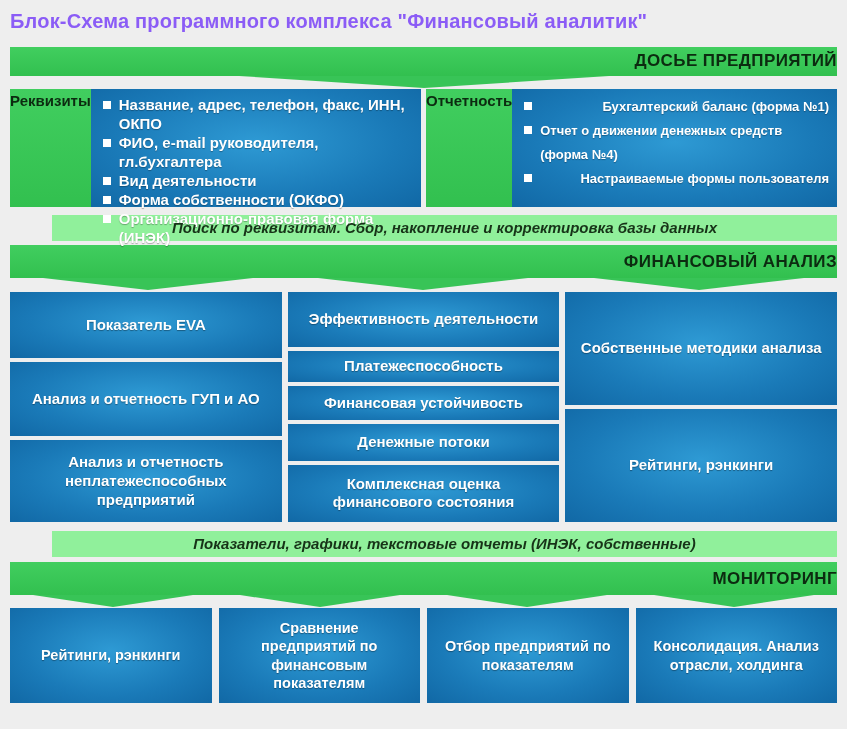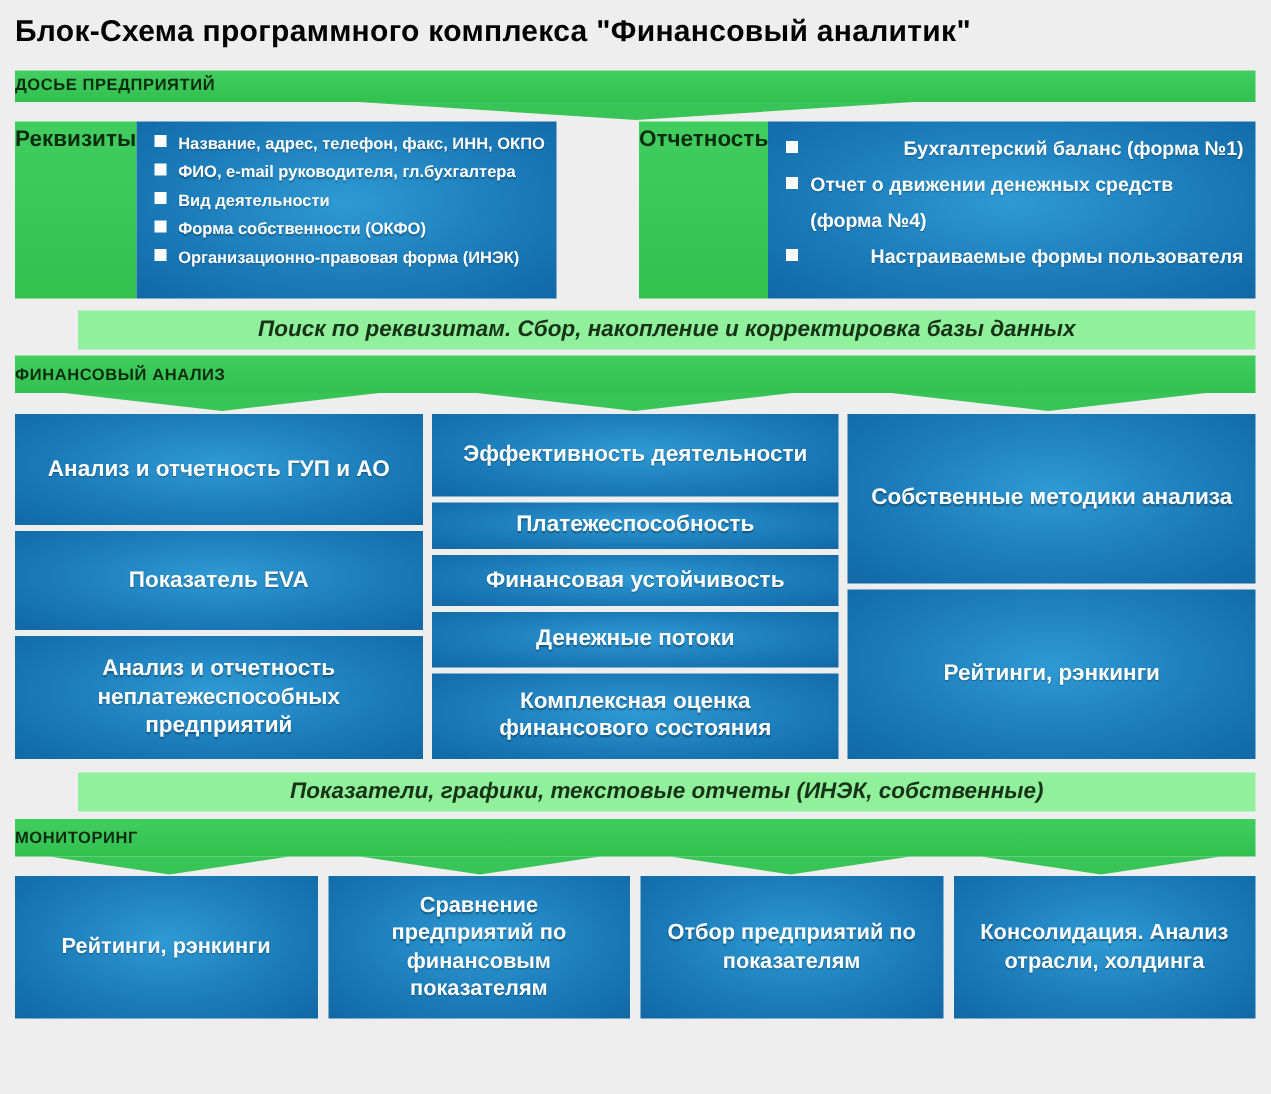--- a/index.html
+++ b/index.html
@@ -4,27 +4,27 @@
 <style>
   html,body{margin:0;padding:0;}
   body{
     width:847px;height:729px;
     background:#eeeeee;
     font-family:"Liberation Sans","DejaVu Sans",sans-serif;
     overflow:hidden;
   }
   .wrap{padding:8px 10px 0 10px;width:827px;}
   .title{
-    color:#000000;font-size:20px;font-weight:bold;
+    color:#8b5cf6;font-size:20px;font-weight:bold;
     margin:2px 0 14px 0;letter-spacing:0.2px;
   }
   .bar{
     background:linear-gradient(180deg,#41ce5f 0%,#32c04f 100%);
-    color:#0c2b10;font-weight:bold;text-align:left;
-    font-size:11px;letter-spacing:0.4px;
+    color:#0c2b10;font-weight:bold;text-align:right;
+    font-size:17px;letter-spacing:0.4px;
     padding:4px 0 5px 0;
   }
   .bar.big{padding:7px 0 6px 0;}
   .lightbar{
     background:#90f09b;color:#173318;
     font-weight:bold;font-style:italic;text-align:center;
     font-size:15px;padding:4px 0 5px 0;margin-left:42px;
   }
   .arrow-row{height:13px;display:flex;justify-content:space-around;align-items:flex-start;}
   .tri{width:0;height:0;border-top:12px solid #38c457;}
@@ -39,21 +39,21 @@
     color:#0c2b10;font-weight:bold;text-align:center;
     font-size:15px;padding:3px 0;
   }
   .col-body{
     background:radial-gradient(ellipse at 50% 45%,#2e9ad4 0%,#1a7ab8 60%,#1168a5 100%);
     height:112px;padding:6px 8px 0 8px;
   }
   .blist{list-style:none;margin:0;padding:0;}
   .blist li{
     display:flex;align-items:baseline;
-    color:#ffffff;font-weight:bold;font-size:11px;line-height:19px;
+    color:#ffffff;font-weight:bold;font-size:15px;line-height:19px;
     text-shadow:0 1px 1px rgba(0,0,0,0.3);
   }
   .blist li .sq{
     flex:0 0 auto;width:8px;height:8px;background:#ffffff;
     margin:0 8px 0 4px;position:relative;top:-1px;display:inline-block;
   }
   .col-body.tight li{font-size:13px;line-height:24px;justify-content:space-between;}
   
   .grid{display:flex;gap:6px;height:230px;margin-top:1px;}
   .gcol{flex:1;display:flex;flex-direction:column;gap:4px;}
@@ -136,22 +136,22 @@
 
   <div class="bar big">ФИНАНСОВЫЙ АНАЛИЗ</div>
   <div class="arrow-row">
     <div class="tri w3"></div>
     <div class="tri w3"></div>
     <div class="tri w3"></div>
   </div>
 
   <div class="grid">
     <div class="gcol">
+      <div class="gbox" style="flex:66">Показатель EVA</div>
       <div class="gbox" style="flex:74">Анализ и отчетность ГУП и АО</div>
-      <div class="gbox" style="flex:66">Показатель EVA</div>
       <div class="gbox" style="flex:82">Анализ и отчетность неплатежеспособных предприятий</div>
     </div>
     <div class="gcol">
       <div class="gbox" style="flex:56">Эффективность деятельности</div>
       <div class="gbox" style="flex:30">Платежеспособность</div>
       <div class="gbox" style="flex:33">Финансовая устойчивость</div>
       <div class="gbox" style="flex:36">Денежные потоки</div>
       <div class="gbox" style="flex:59">Комплексная оценка финансового состояния</div>
     </div>
     <div class="gcol">

